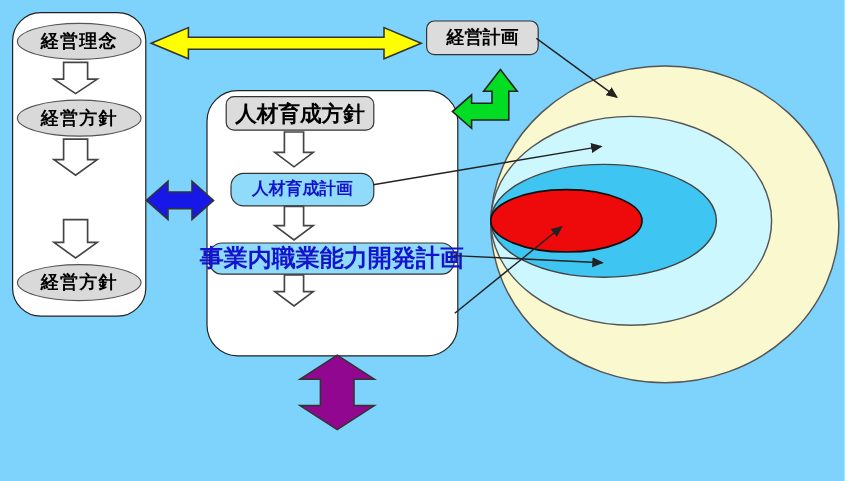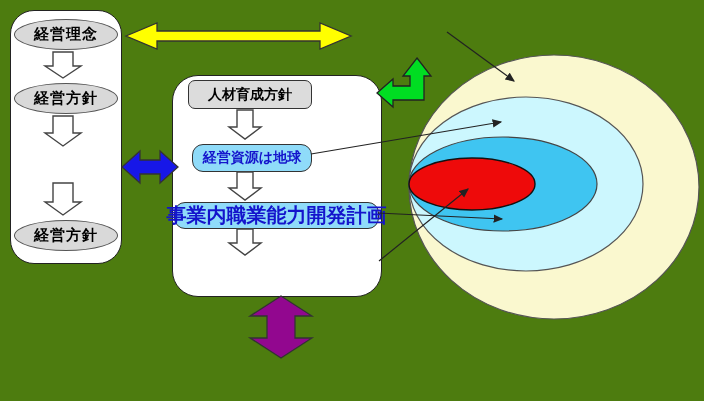--- a/index.html
+++ b/index.html
@@ -1,16 +1,16 @@
 <!DOCTYPE html>
 <html><head>
 <meta charset="utf-8">
 <style>
   html,body{margin:0;padding:0;background:#fff;}
-  .canvas{position:relative;width:704px;height:401px;background:#4d7c0f;overflow:hidden;
+  .canvas{position:relative;width:704px;height:401px;background:#7dd3fc;overflow:hidden;
           font-family:"Liberation Sans","DejaVu Sans",sans-serif;}
   .layer{position:absolute;left:0;top:0;width:704px;height:401px;}
   .svgback{z-index:0;}
   .svgfront{z-index:2;pointer-events:none;}
   .boxes{z-index:1;}
   .panel{position:absolute;background:#fff;border:1.6px solid #222;}
   .left-panel{left:10px;top:10px;width:110px;height:252px;border-radius:24px;}
   .hr-panel{left:172px;top:75px;width:208px;height:220px;border-radius:26px;}
   .oval{position:absolute;border:1.6px solid #555;border-radius:50%;
         display:flex;align-items:center;justify-content:center;
@@ -33,26 +33,27 @@
     <ellipse cx="472" cy="184" rx="63" ry="26" stroke="#111" stroke-width="1.4" fill="#EE0A0A"></ellipse>
   </svg>
 
   <div class="layer boxes">
     <div class="panel left-panel"></div>
 
     <div class="oval" style="left: 14px; top: 19px; width: 102px; height: 29px; background-color: rgb(217, 217, 217);">経営理念</div>
     <div class="oval" style="left: 14px; top: 83px; width: 102px; height: 29px; background-color: rgb(217, 217, 217);">経営方針</div>
     <div class="oval" style="left: 14px; top: 220px; width: 102px; height: 29px; background-color: rgb(217, 217, 217);">経営方針</div>
 
+    <div class="rbox" style="left: 355px; top: 17px; width: 92px; height: 27px; border-radius: 7px; font-size: 15px; color: rgb(0, 0, 0); background-color: rgb(220, 220, 220);">経営計画</div>
 
     <div class="panel hr-panel"></div>
 
-    <div class="rbox" style="left: 188px; top: 80px; width: 122px; height: 27px; border-radius: 7px; font-size: 14px; color: rgb(0, 0, 0); background-color: rgb(220, 220, 220);">人材育成方針</div>
+    <div class="rbox" style="left: 188px; top: 80px; width: 122px; height: 27px; border-radius: 7px; font-size: 18px; color: rgb(0, 0, 0); background-color: rgb(220, 220, 220);">人材育成方針</div>
 
-    <div class="rbox" style="left: 192px; top: 144px; width: 118px; height: 26px; border-radius: 11px; font-size: 14px; background-color: rgb(143, 219, 249); color: rgb(20, 20, 204);">経営資源は地球</div>
+    <div class="rbox" style="left: 192px; top: 144px; width: 118px; height: 26px; border-radius: 11px; font-size: 14px; background-color: rgb(143, 219, 249); color: rgb(20, 20, 204);">人材育成計画</div>
 
     <div class="rbox" style="left: 174px; top: 202px; width: 203px; height: 25px; border-radius: 11px; font-size: 20px; background-color: rgb(143, 219, 249); color: rgb(20, 20, 204);">事業内職業能力開発計画</div>
 
 
   </div>
 
   <svg class="layer svgfront" viewBox="0 0 704 401">
     <defs>
       <marker id="ah" markerWidth="9" markerHeight="8" refX="7" refY="3.5" orient="auto">
         <path d="M0,0 L8,3.5 L0,7 Z" fill="#222"></path>

